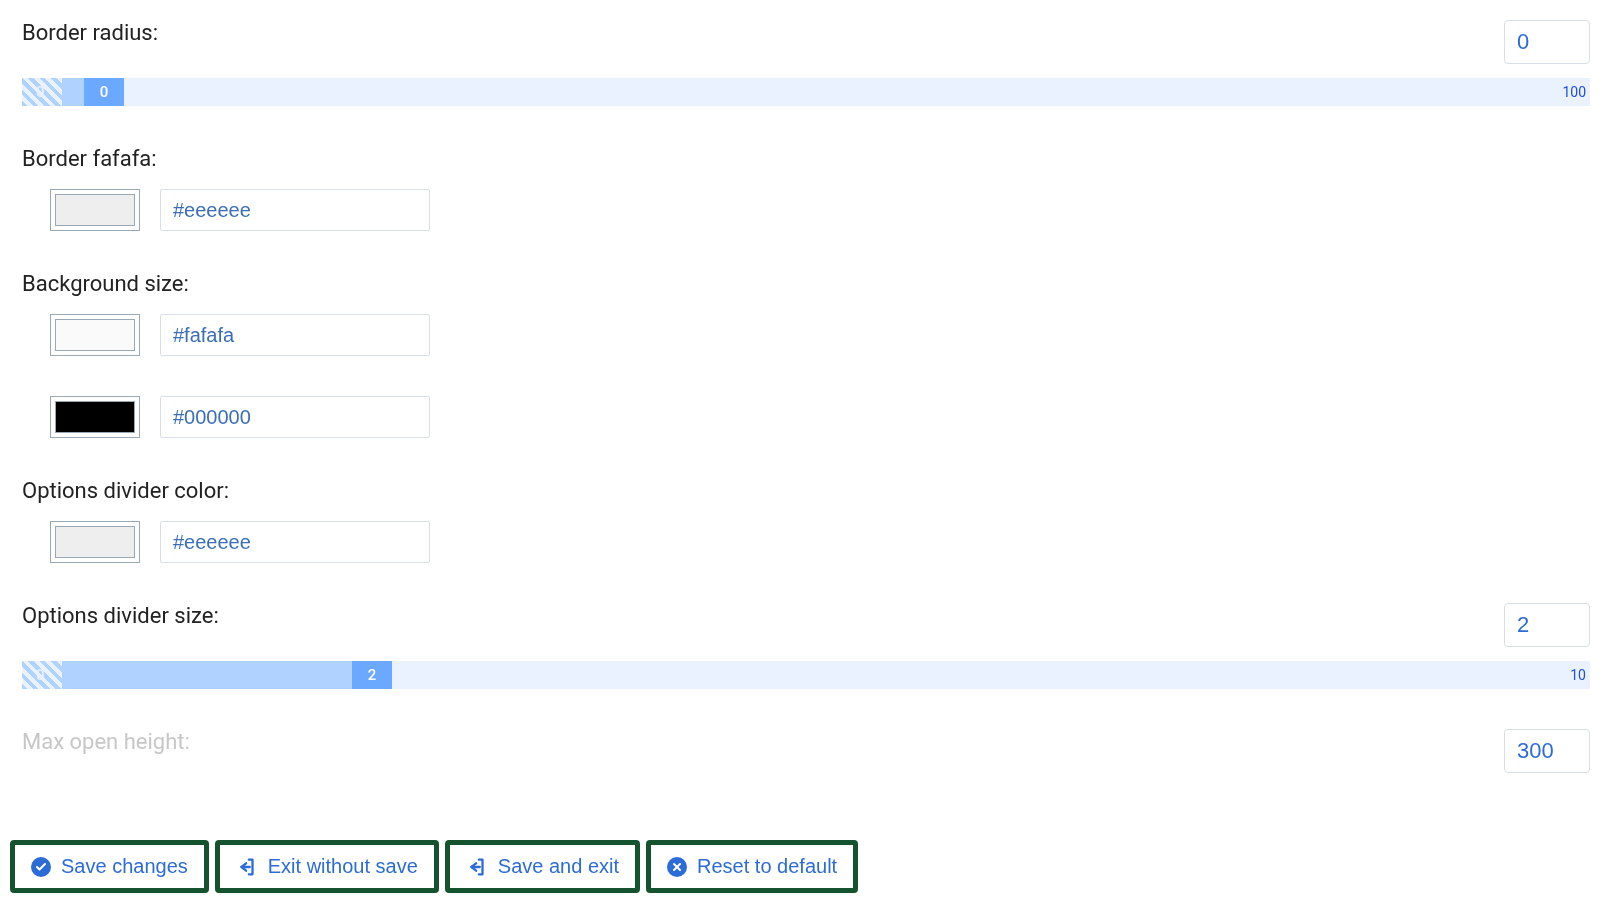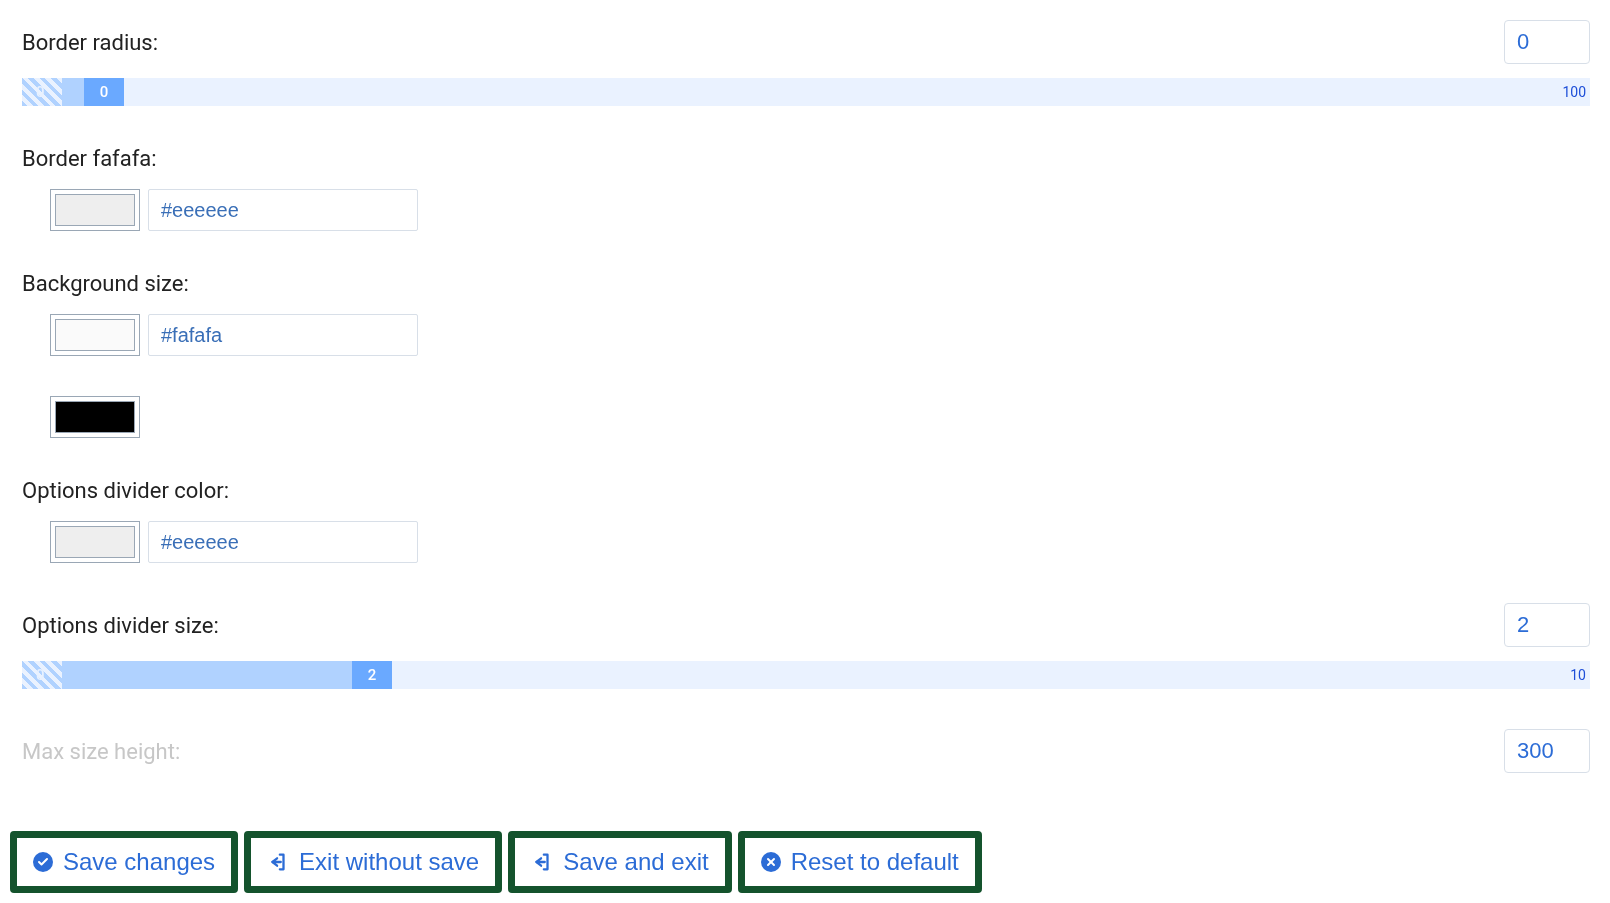--- a/index.html
+++ b/index.html
@@ -6,21 +6,20 @@
   body {
     font-family: -apple-system, BlinkMacSystemFont, "Segoe UI", Roboto, sans-serif;
     background: #ffffff;
     padding: 20px 20px 90px 22px;
     color: #222;
   }
   .field { margin-bottom: 40px; }
   .field-row {
     display: flex;
     justify-content: space-between;
-    align-items: center;
     margin-bottom: 14px;
   }
   .field-label {
     font-size: 22px;
     font-weight: 400;
     color: #222;
   }
   .num-input {
     border: 1px solid #d8dfe8;
     border-radius: 4px;
@@ -79,21 +78,21 @@
     cursor: pointer;
   }
   .slider-max {
     position: absolute;
     right: 4px;
     top: 50%;
     transform: translateY(-50%);
     color: #1d4ed8;
     font-size: 14px;
   }
-  .color-row { display: flex; align-items: stretch; gap: 8px; margin-top: 18px; padding-left: 28px; }
+  .color-row { display: flex; align-items: stretch; gap: 20px; margin-top: 18px; padding-left: 28px; }
   .swatch-wrap {
     border: 1px solid #9aa7b5;
     padding: 4px;
     width: 90px;
     height: 42px;
     display: flex;
     cursor: pointer;
   }
   .swatch-inner {
     flex: 1;
@@ -117,24 +116,24 @@
     position: fixed;
     left: 10px; right: 10px; bottom: 10px;
     display: flex;
     gap: 6px;
     padding: 0;
   }
   .abtn {
     display: inline-flex;
     align-items: center;
     gap: 10px;
-    border: 7px solid #14532d;
+    border: 5px solid #14532d;
     background: #fff;
     color: #2c6cd6;
-    font-size: 24px;
+    font-size: 20px;
     padding: 10px 16px;
     border-radius: 4px;
     cursor: pointer;
   }
   .abtn svg, .abtn .icon-circle { flex-shrink: 0; }
   .icon-circle {
     width: 20px; height: 20px;
     border-radius: 50%;
     background: #2c6cd6;
     display: inline-flex;
@@ -181,20 +180,21 @@
     </div>
     <input class="color-input" value="#fafafa" style="">
   </div>
 </div>
 
 <div class="field">
   <div class="color-row">
     <div class="swatch-wrap">
       <div class="swatch-inner" style="background:#000000"></div>
     </div>
+    <input class="color-input" value="#000000" style="">
   </div>
 </div>
 
 <div class="field">
   <div class="field-label">Options divider color:</div>
   <div class="color-row">
     <div class="swatch-wrap">
       <div class="swatch-inner" style="background:#eeeeee"></div>
     </div>
     <input class="color-input" value="#eeeeee" style="">
@@ -213,21 +213,21 @@
     <span class="slider-hatch-lbl">0</span>
     <div class="slider-handle" style="left:330px">
         <span>2</span>
       </div>
     <span class="slider-max">10</span>
   </div>
 </div>
 
 <div class="field" style="margin-bottom:0">
   <div class="field-row" style="margin-bottom:0">
-    <div class="partial-label">Max size height:</div>
+    <div class="partial-label">Max open height:</div>
     <input class="num-input" value="300" style="">
   </div>
 </div>
 
 <div class="action-bar">
   <button class="abtn">
     <span class="icon-circle">
       <svg viewBox="0 0 24 24" fill="none" stroke="#fff" stroke-width="4" stroke-linecap="round" stroke-linejoin="round">
           <polyline points="4 12 9 17 20 6"></polyline>
         </svg>

